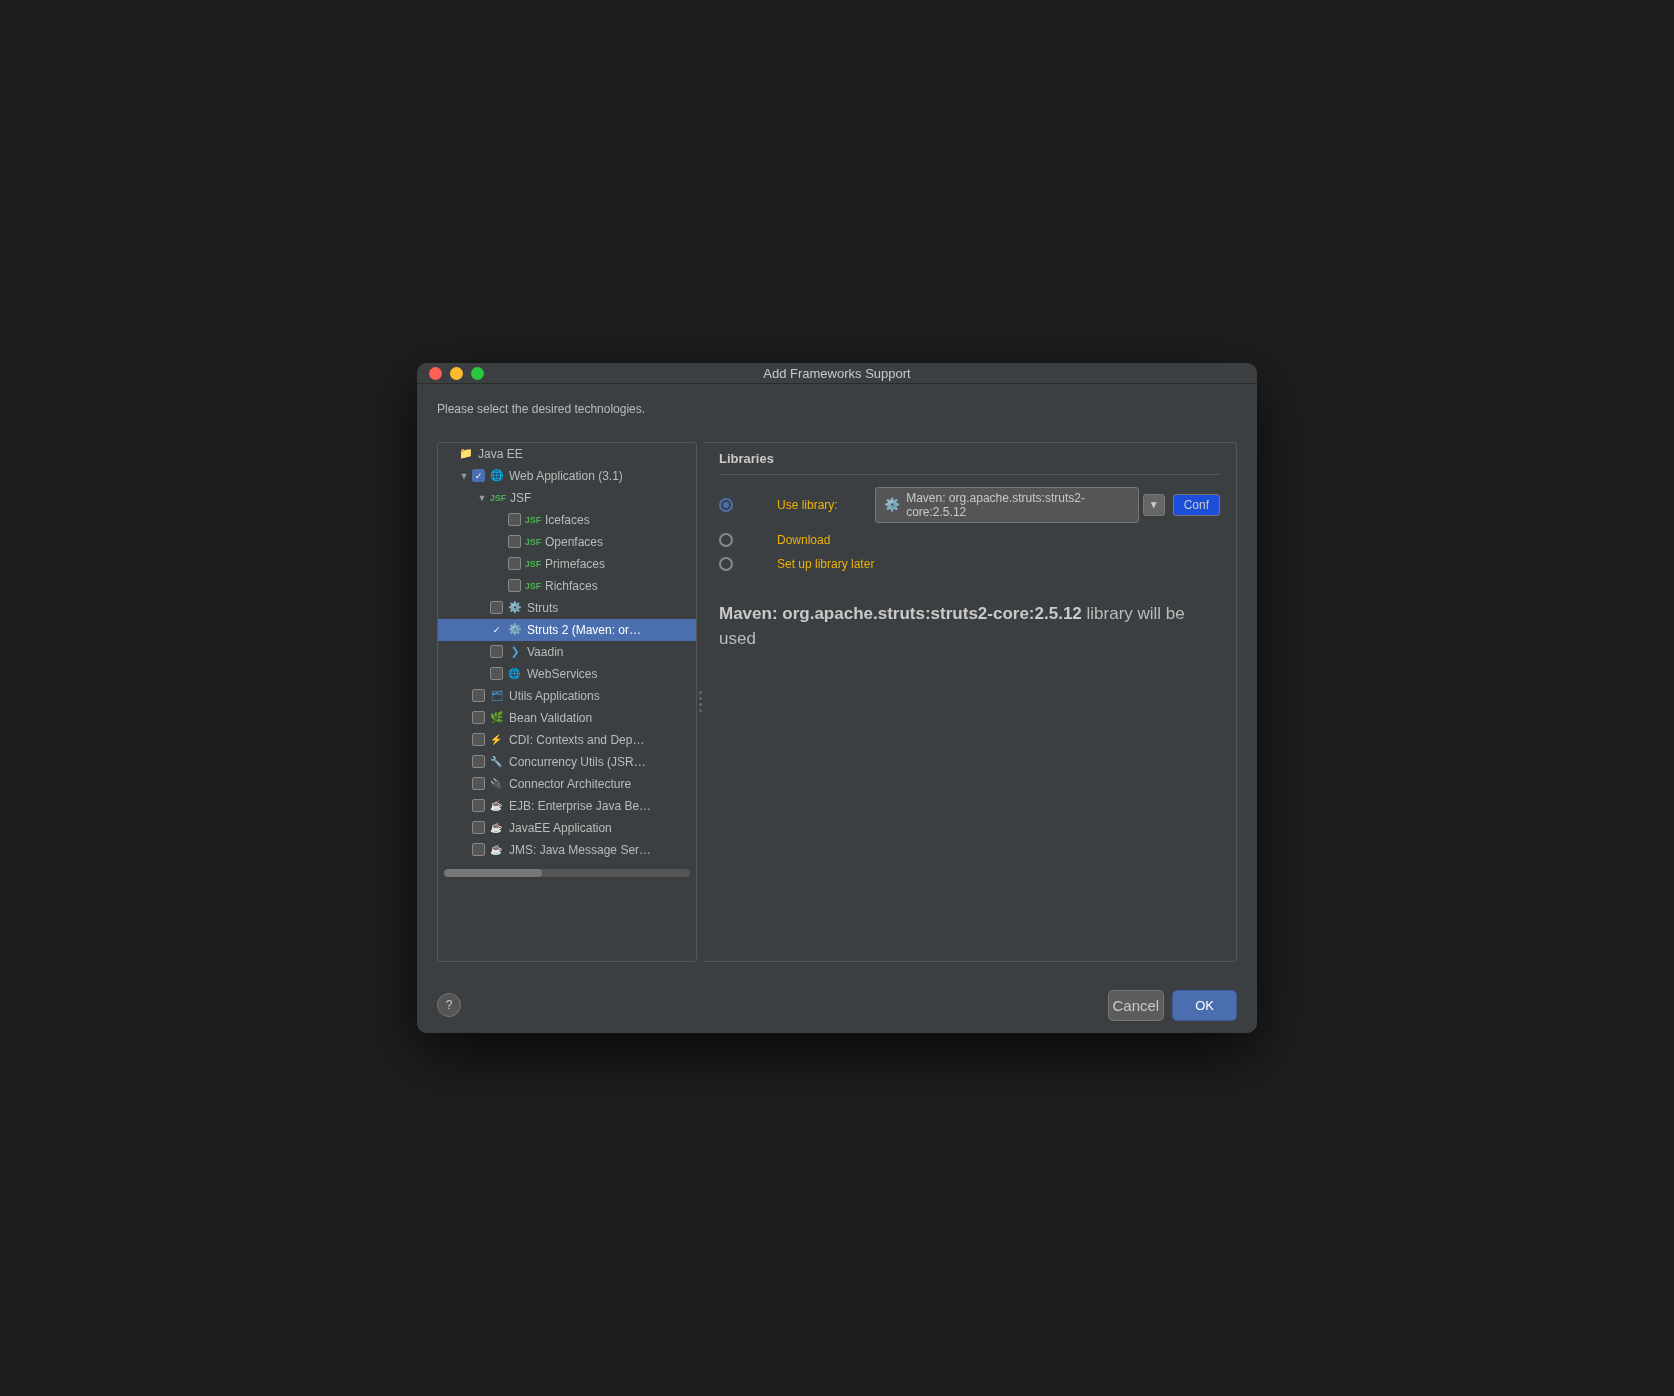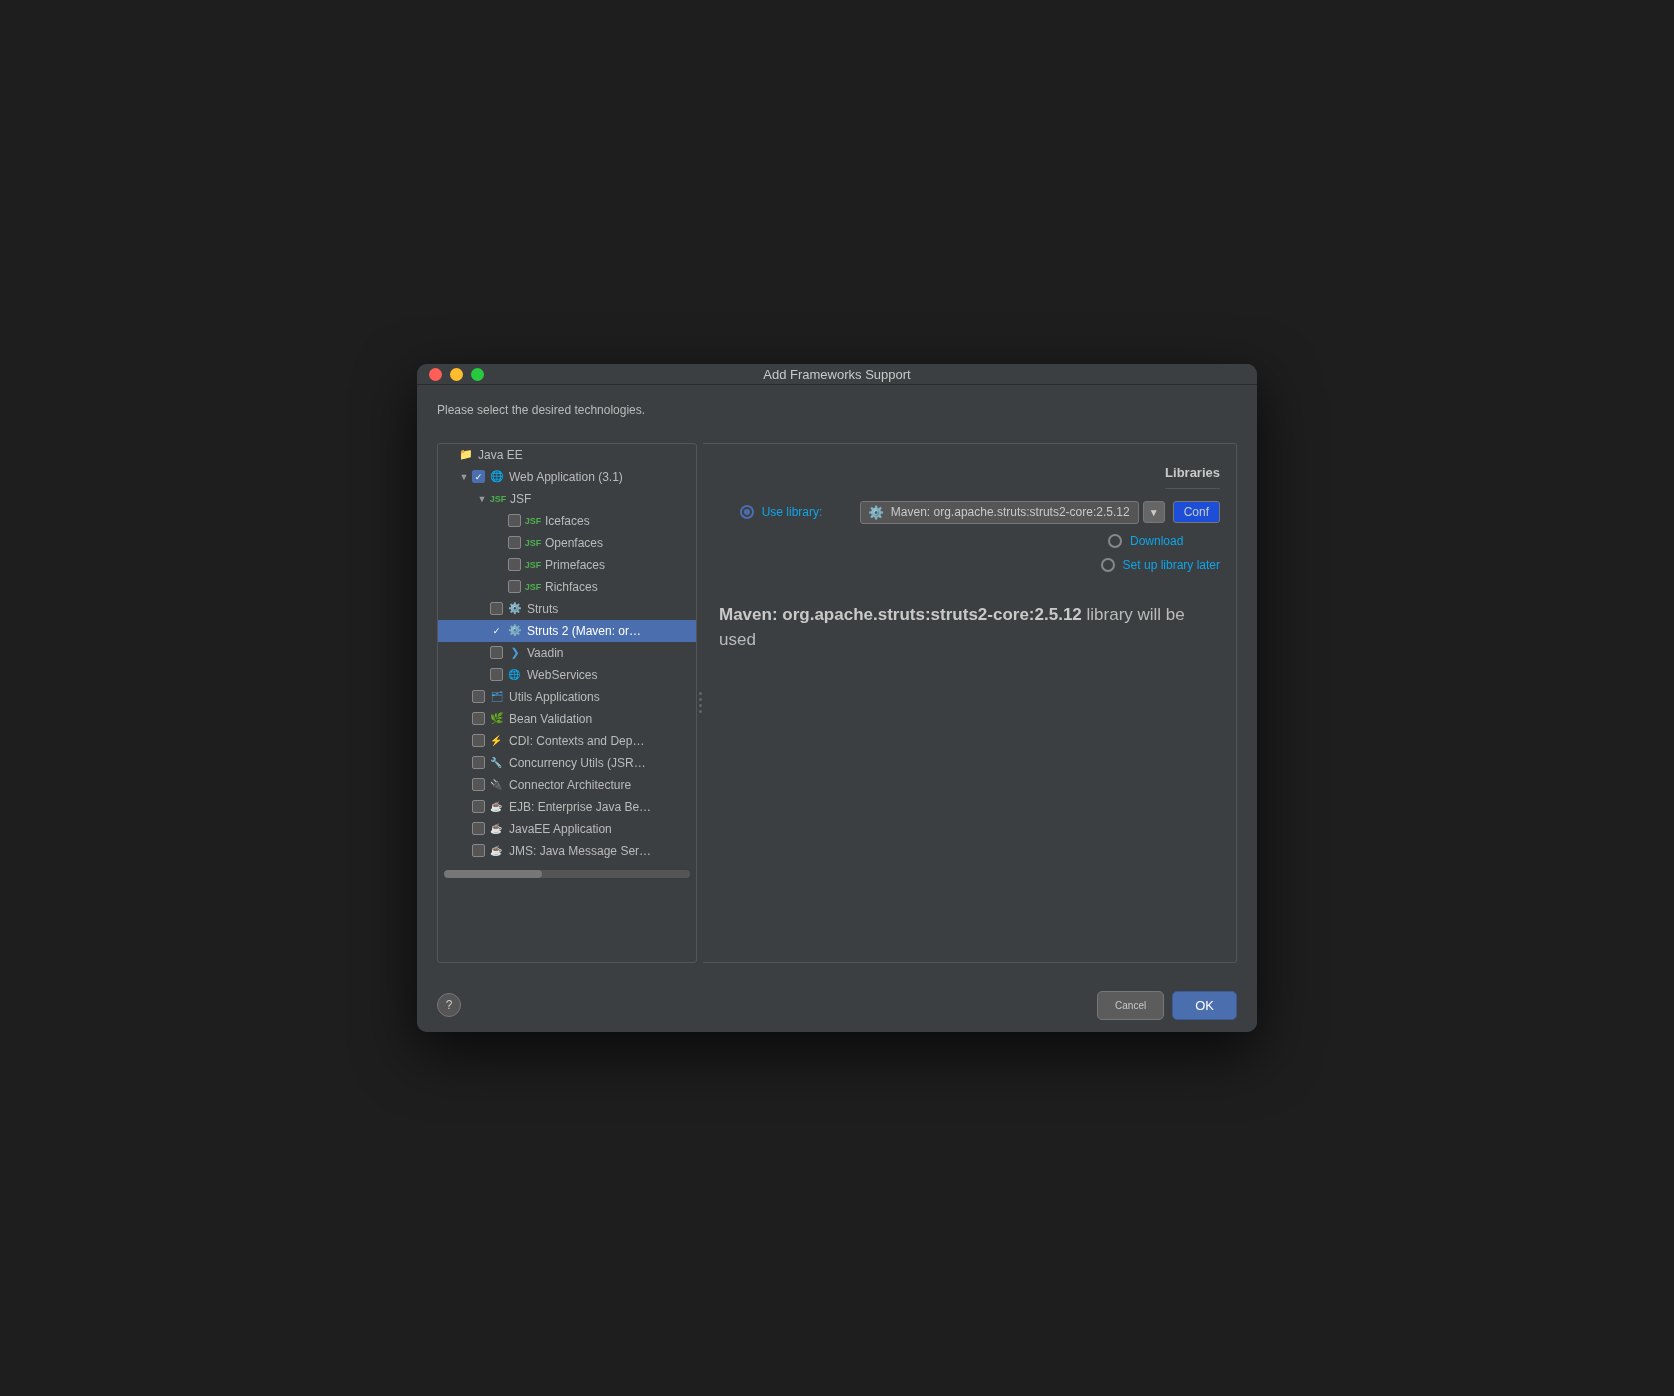--- a/index.html
+++ b/index.html
@@ -151,29 +151,28 @@
       flex-shrink: 0;
       display: inline-flex;
       align-items: center;
       justify-content: center;
       font-size: 11px;
     }
 
     
     .right-panel {
       flex: 1;
-      padding: 21px 16px;
+      padding: 8px 16px;
       display: flex;
       flex-direction: column;
       background: #3c3f41;
       border: 1px solid #555;
       border-left: none;
       border-radius: 0 3px 3px 0;
       overflow-y: auto;
-      align-items: flex-end;
     }
 
     .section-title {
       font-size: 13px;
       color: #c9c9c9;
       font-weight: 600;
       margin-bottom: 12px;
       padding-bottom: 8px;
       border-bottom: 1px solid #555;
     }
@@ -203,22 +202,23 @@
     .radio-btn.selected::after {
       content: '';
       width: 6px;
       height: 6px;
       border-radius: 50%;
       background: #4b6eaf;
     }
 
     .radio-label {
       font-size: 12px;
-      color: #0ea5e9;
+      color: #eab308;
       min-width: 90px;
+      margin-left: 36px;
     }
 
     .lib-dropdown-container {
       display: flex;
       align-items: center;
       gap: 4px;
       flex: 1;
     }
 
     .lib-dropdown {
@@ -322,22 +322,22 @@
 
     .action-buttons {
       display: flex;
       gap: 8px;
     }
 
     .btn-cancel {
       background: #5c5c5c;
       border: 1px solid #777;
       border-radius: 5px;
-      padding: 6px 17px;
-      font-size: 10px;
+      padding: 6px 4px;
+      font-size: 15px;
       color: #c9c9c9;
       cursor: pointer;
     }
 
     .btn-ok {
       background: #4b6eaf;
       border: 1px solid #3a5a99;
       border-radius: 5px;
       padding: 6px 22px;
       font-size: 13px;

